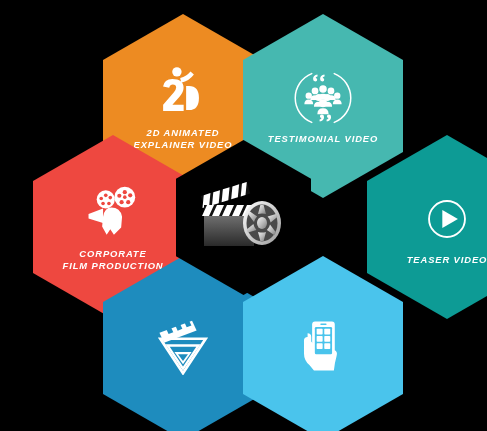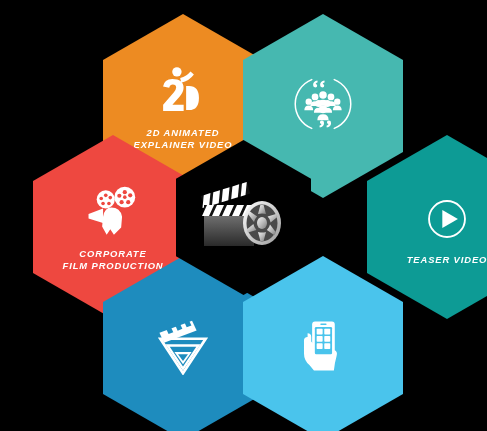--- a/index.html
+++ b/index.html
@@ -94,20 +94,21 @@
           <path d="M47.2 33.6 q-4.7 0 -4.7 5 h9.4 q0 -5 -4.7 -5z"></path>
           <circle cx="27.5" cy="31.5" r="3.8"></circle>
           <path d="M27.5 36 q-5.2 0 -5.2 5.4 h10.4 q0 -5.4 -5.2 -5.4z"></path>
           <circle cx="36.5" cy="31.5" r="3.8"></circle>
           <path d="M36.5 36 q-5.2 0 -5.2 5.4 h10.4 q0 -5.4 -5.2 -5.4z"></path>
           <circle cx="32" cy="37.5" r="4.4"></circle>
           <path d="M32 43 q-6 0 -6 6.2 h12 q0 -6.2 -6 -6.2z"></path>
         </g>
       </svg>
     </span>
+    <span class="lbl">TESTIMONIAL VIDEO</span>
   </div>
 
   <div class="hex" id="hex-corporate" style="background-color: rgb(238, 72, 64);">
     <span class="ico">
       <svg viewBox="0 0 64 64" width="58" height="58" aria-hidden="true">
         <g fill="#ffffff">
           <circle cx="24" cy="17" r="10"></circle>
           <circle cx="45" cy="14.5" r="11.5"></circle>
           <path d="M30 26 q10 0 12 10 l-1 12 -8 8 -4 -6 -4 6 -5 -9 1 -11 q2 -10 9 -10z"></path>
           <path d="M5 33 l16 -6 v16 l-16 -5z"></path>

